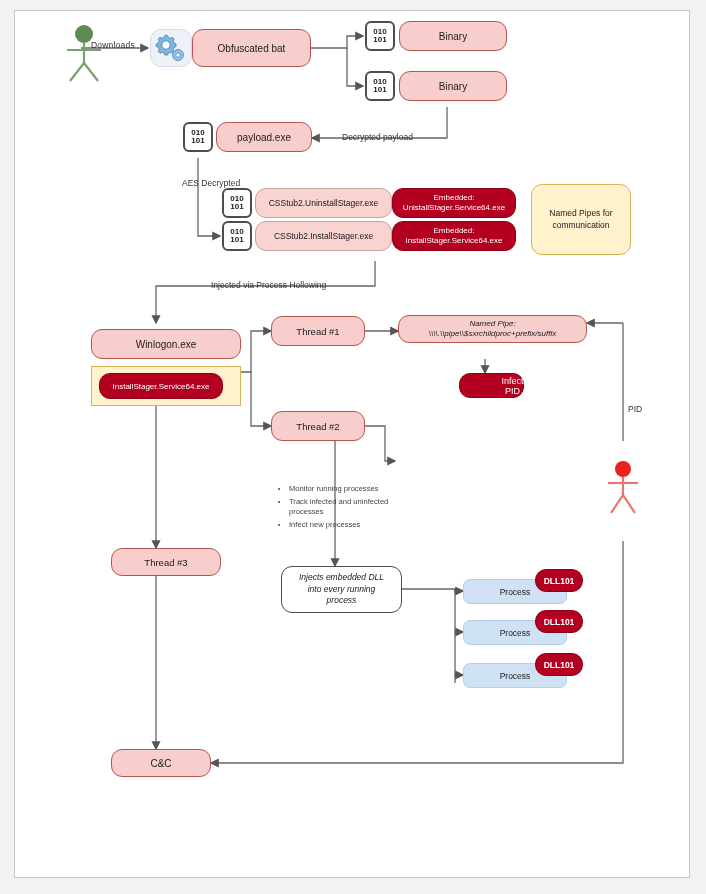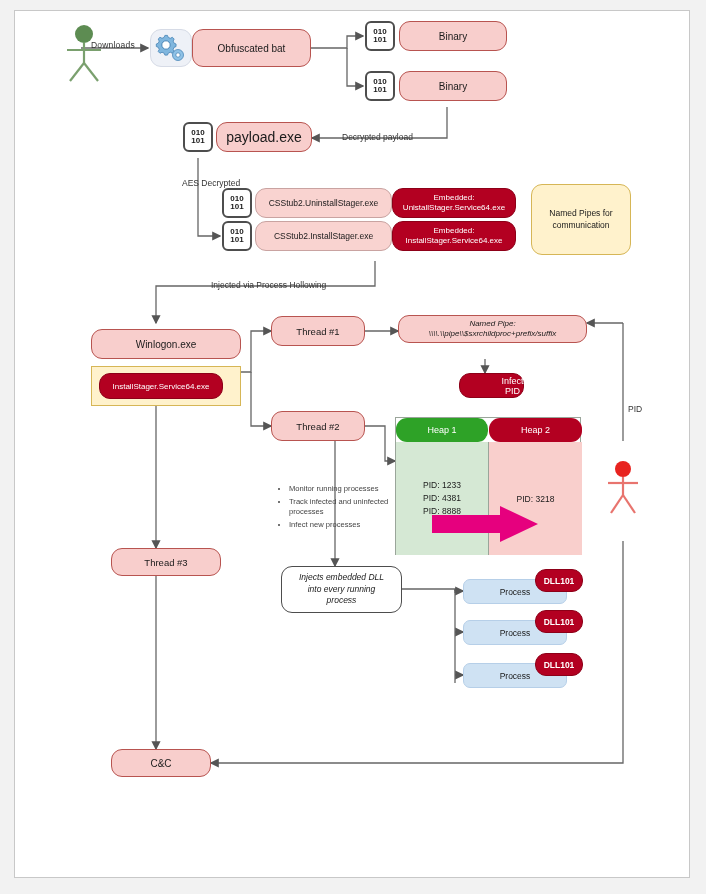--- a/index.html
+++ b/index.html
@@ -125,21 +125,21 @@
       <div class="binicon" style="left:350px;top:60px;width:30px;height:30px;font-size:8px;">
         <span>010</span>
         <span>101</span>
       </div>
       <div class="node pink" style="left:384px;top:60px;width:108px;height:30px;font-size:10px;">Binary</div>
 
       <div class="binicon" style="left:168px;top:111px;width:30px;height:30px;font-size:8px;">
         <span>010</span>
         <span>101</span>
       </div>
-      <div class="node pink" style="left:201px;top:111px;width:96px;height:30px;font-size:14px;">payload.exe</div>
+      <div class="node pink" style="left:201px;top:111px;width:96px;height:30px;font-size:10px;">payload.exe</div>
       <div class="lbl" style="left:327px;top:121px;font-size:8.5px;">Decrypted payload</div>
       <div class="lbl" style="left:124px;top:167px;font-size:8.5px;margin-left:43px;">AES Decrypted</div>
 
       <div class="binicon" style="left:207px;top:177px;width:30px;height:30px;font-size:8px;">
         <span>010</span>
         <span>101</span>
       </div>
       <div class="node pinklite" style="left:240px;top:177px;width:137px;height:30px;font-size:8.5px;">CSStub2.UninstallStager.exe</div>
       <div class="node darkred" style="left:377px;top:177px;width:124px;height:30px;font-size:8px;flex-direction:column;line-height:1.25;">
         <span>Embedded:</span>
@@ -170,37 +170,20 @@
       <div class="node pink" style="left:256px;top:305px;width:94px;height:30px;font-size:9.5px;">Thread #1</div>
       <div class="node pink" style="left:256px;top:400px;width:94px;height:30px;font-size:9.5px;">Thread #2</div>
       <div class="node pink" style="left:96px;top:537px;width:110px;height:28px;font-size:9.5px;">Thread #3</div>
 
       <div class="node pink" style="left:383px;top:304px;width:189px;height:28px;font-size:8px;flex-direction:column;line-height:1.3;font-style:italic;">
         <span>Named Pipe:</span>
         <span>\\\\.\\pipe\\$sxrchildproc+prefix/suffix</span>
       </div>
       <div class="node darkred" style="left:444px;top:362px;width:65px;height:25px;font-size:9px;padding-left:42px;">Infect PID</div>
 
-      <div style="position:absolute;left:380px;top:406px;width:186px;height:138px;box-sizing:border-box;border:1px solid #9aa59a;">
-        <div class="node" style="left:0;top:0;width:93px;height:24px;background:#2ea227;border-right:1px solid #ffffff;color:#ffffff;font-size:9px;">Heap 1</div>
-        <div class="node" style="left:93px;top:0;width:93px;height:24px;background:#b30021;color:#ffffff;font-size:9px;">Heap 2</div>
-        <div style="position:absolute;left:0;top:24px;width:93px;height:113px;background:#d5e8d4;border-right:1px solid #9aa59a;box-sizing:border-box;
-                    display:flex;flex-direction:column;align-items:center;justify-content:center;font-size:8.5px;line-height:1.5;color:#1a1a1a;">
-          <span>PID: 1233</span>
-          <span>PID: 4381</span>
-          <span>PID: 8888</span>
-        </div>
-        <div style="position:absolute;left:93px;top:24px;width:93px;height:113px;background:#f9cfcc;box-sizing:border-box;
-                    display:flex;align-items:center;justify-content:center;font-size:8.5px;color:#1a1a1a;">
-          <span>PID: 3218</span>
-        </div>
-        <svg style="position:absolute;left:34px;top:86px;" width="124" height="40">
-          <path d="M2,11 L70,11 L70,2 L108,20 L70,38 L70,29 L2,29 z" fill="#e6007e"></path>
-        </svg>
-      </div>
 
       <div class="bul" style="left:262px;top:473px;width:116px;font-size:7.6px;line-height:1.4;">
         <ul>
           <li>Monitor running processes</li>
           <li>Track infected and uninfected processes</li>
           <li>Infect new processes</li>
         </ul>
       </div>
 
       <div class="node white" style="left:266px;top:555px;width:121px;height:47px;font-size:8.5px;flex-direction:column;line-height:1.35;font-style:italic;">

